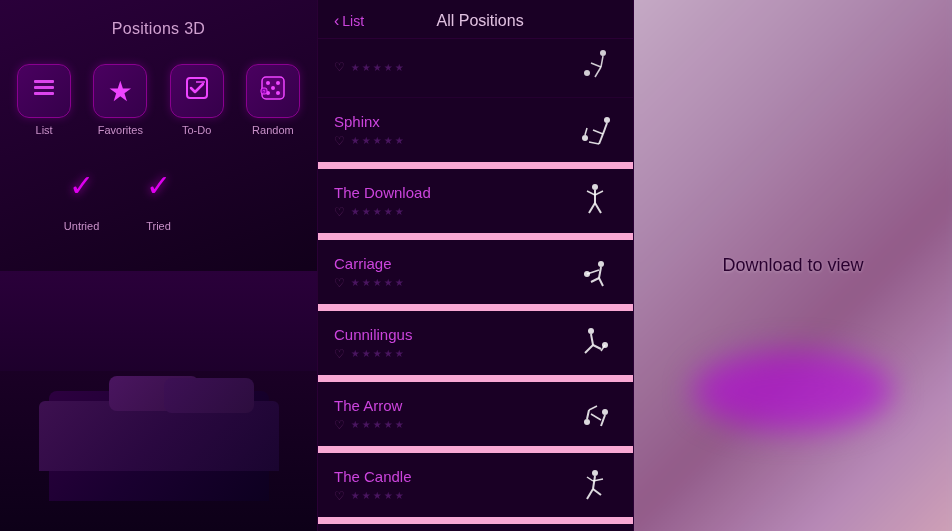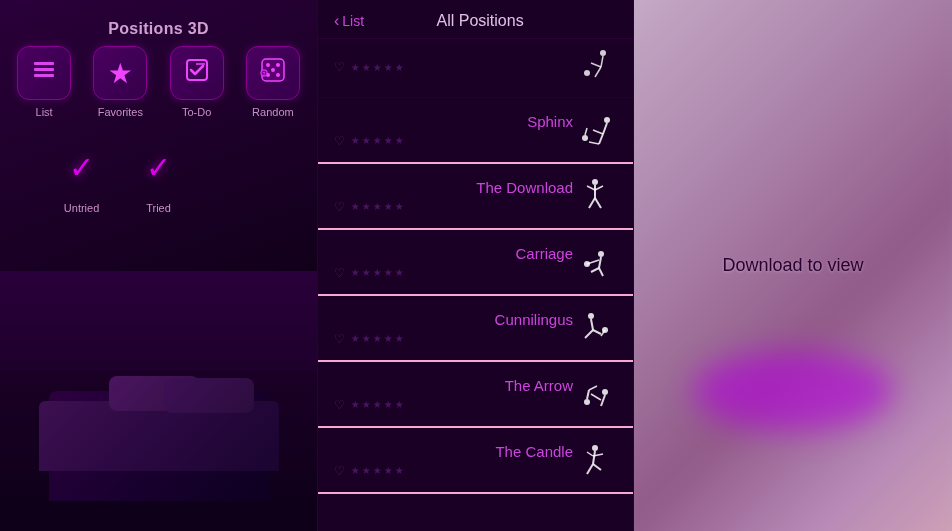--- a/index.html
+++ b/index.html
@@ -81,22 +81,22 @@
       position: relative;
       z-index: 1;
       display: flex;
       flex-direction: column;
       align-items: center;
       width: 100%;
     }
     .panel1-title {
       color: #d0a0d0;
       font-size: 16px;
-      font-weight: 700;
-      margin-bottom: 8px;
+      font-weight: 400;
+      margin-bottom: 26px;
       letter-spacing: 0.3px;
     }
     .icon-grid {
       display: grid;
       grid-template-columns: repeat(4, 1fr);
       gap: 8px;
       width: 100%;
       margin-bottom: 20px;
     }
     .icon-item {
@@ -189,23 +189,22 @@
     .positions-list {
       flex: 1;
       overflow-y: auto;
       padding: 0;
     }
     .positions-list::-webkit-scrollbar { width: 0; }
     .position-item {
       display: flex;
       align-items: center;
       padding: 10px 16px;
-      border-bottom: 2px solid #f9a8d4;
+      border-bottom: 7px solid #f9a8d4;
       cursor: pointer;
-      text-align: right;
     }
     .position-info {
       flex: 1;
     }
     .position-name {
       color: #cc44dd;
       font-size: 15px;
       font-weight: 500;
       margin-bottom: 4px;
     }

